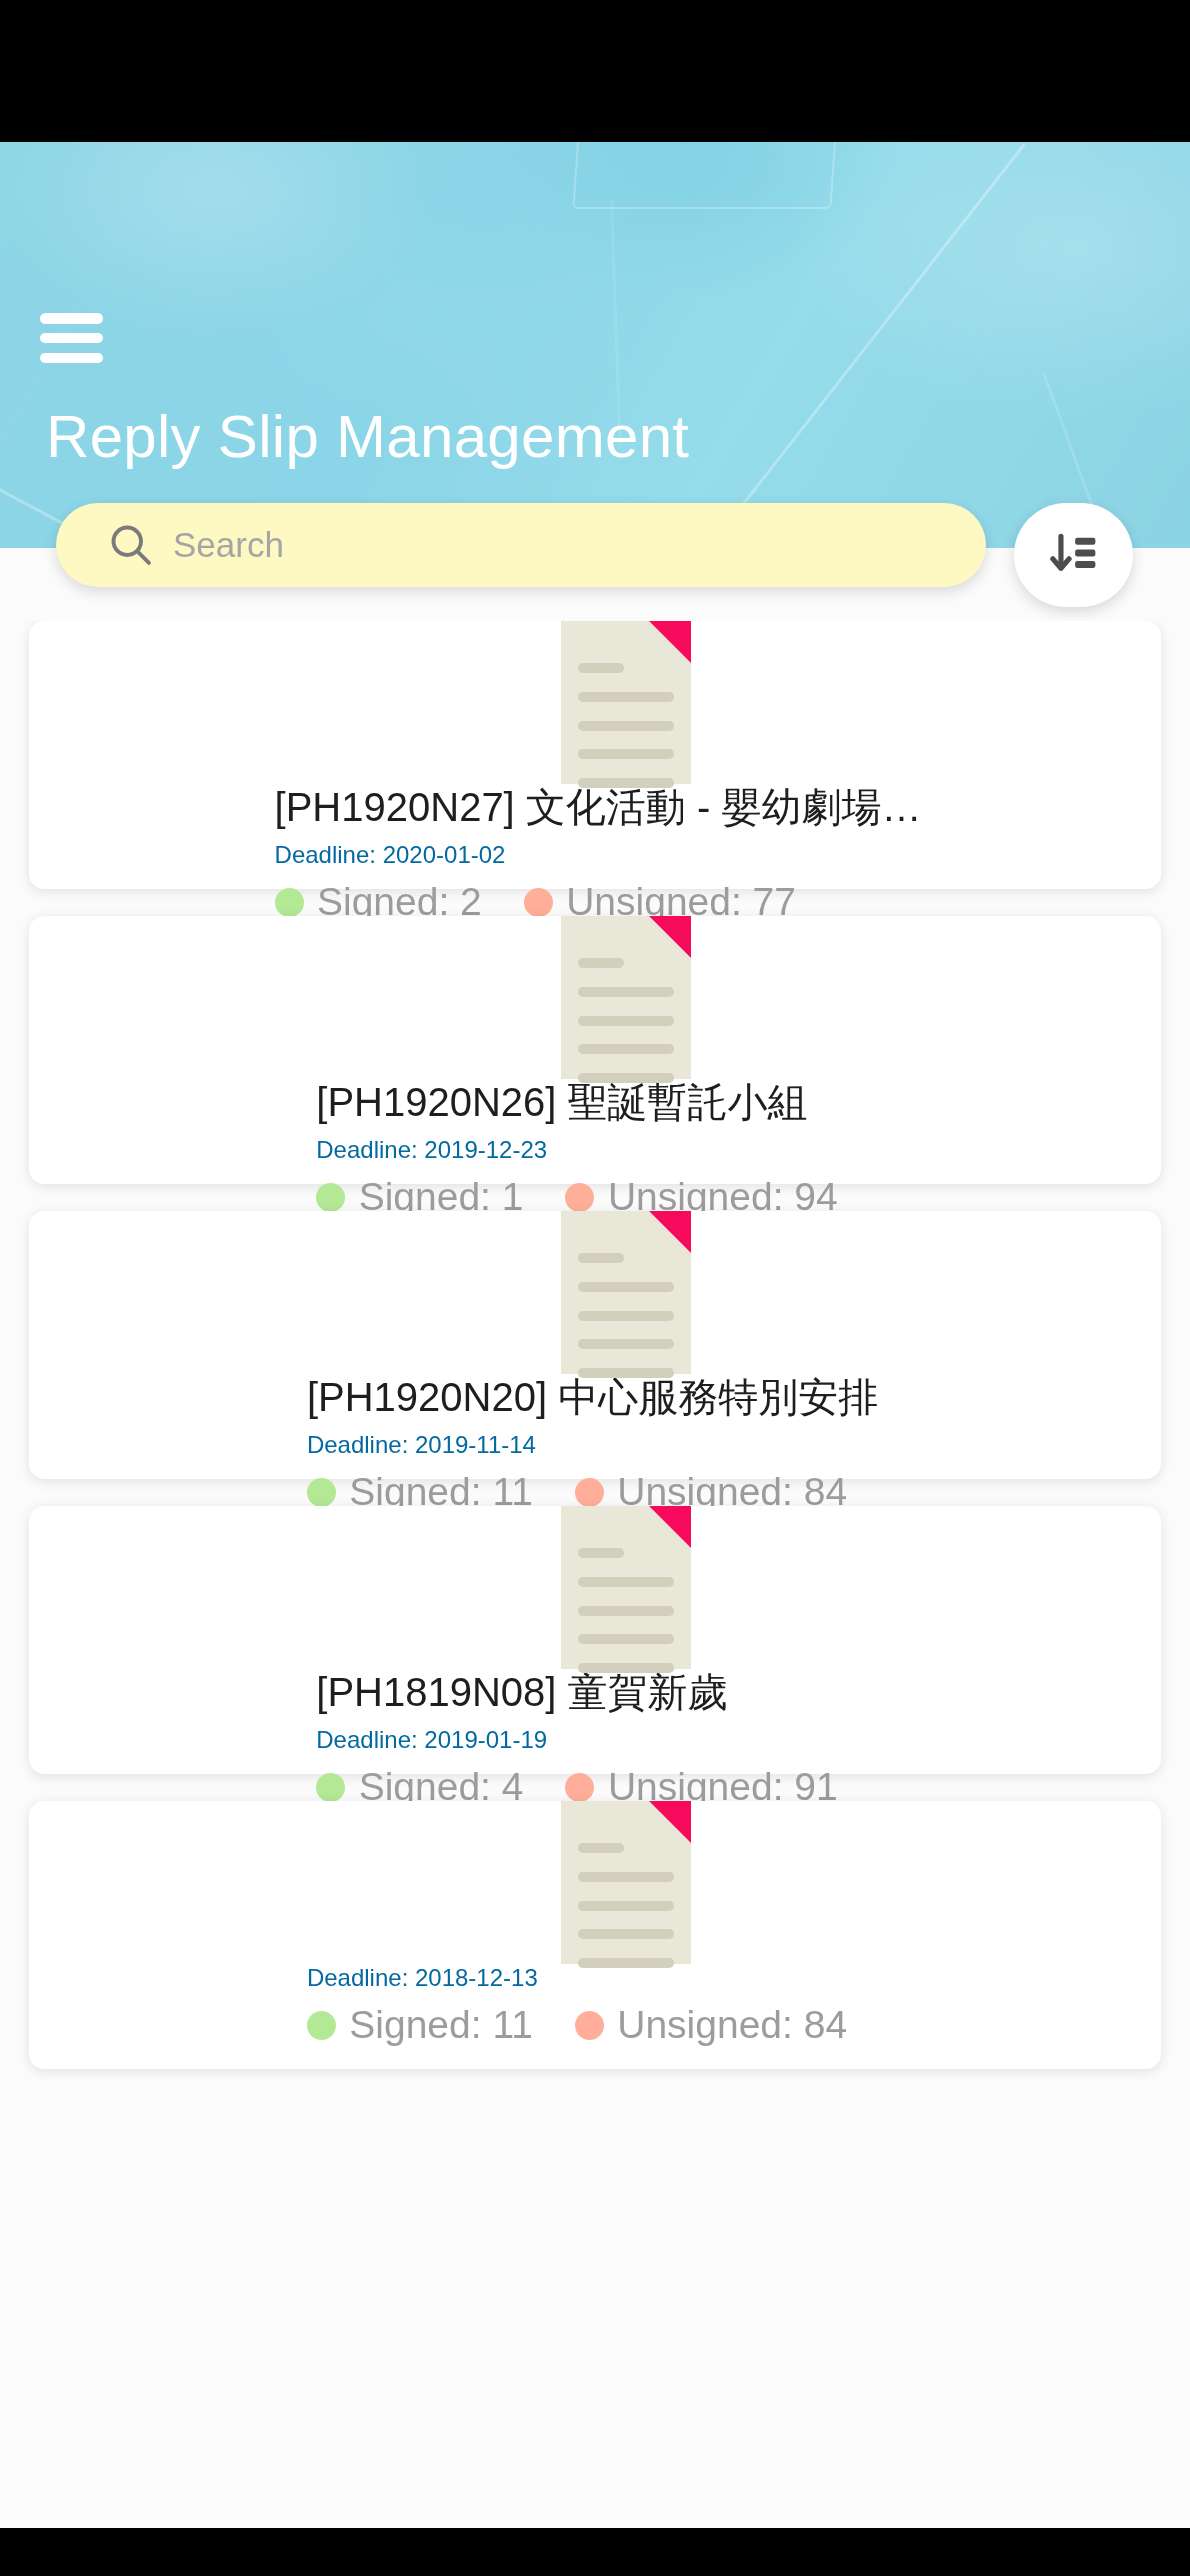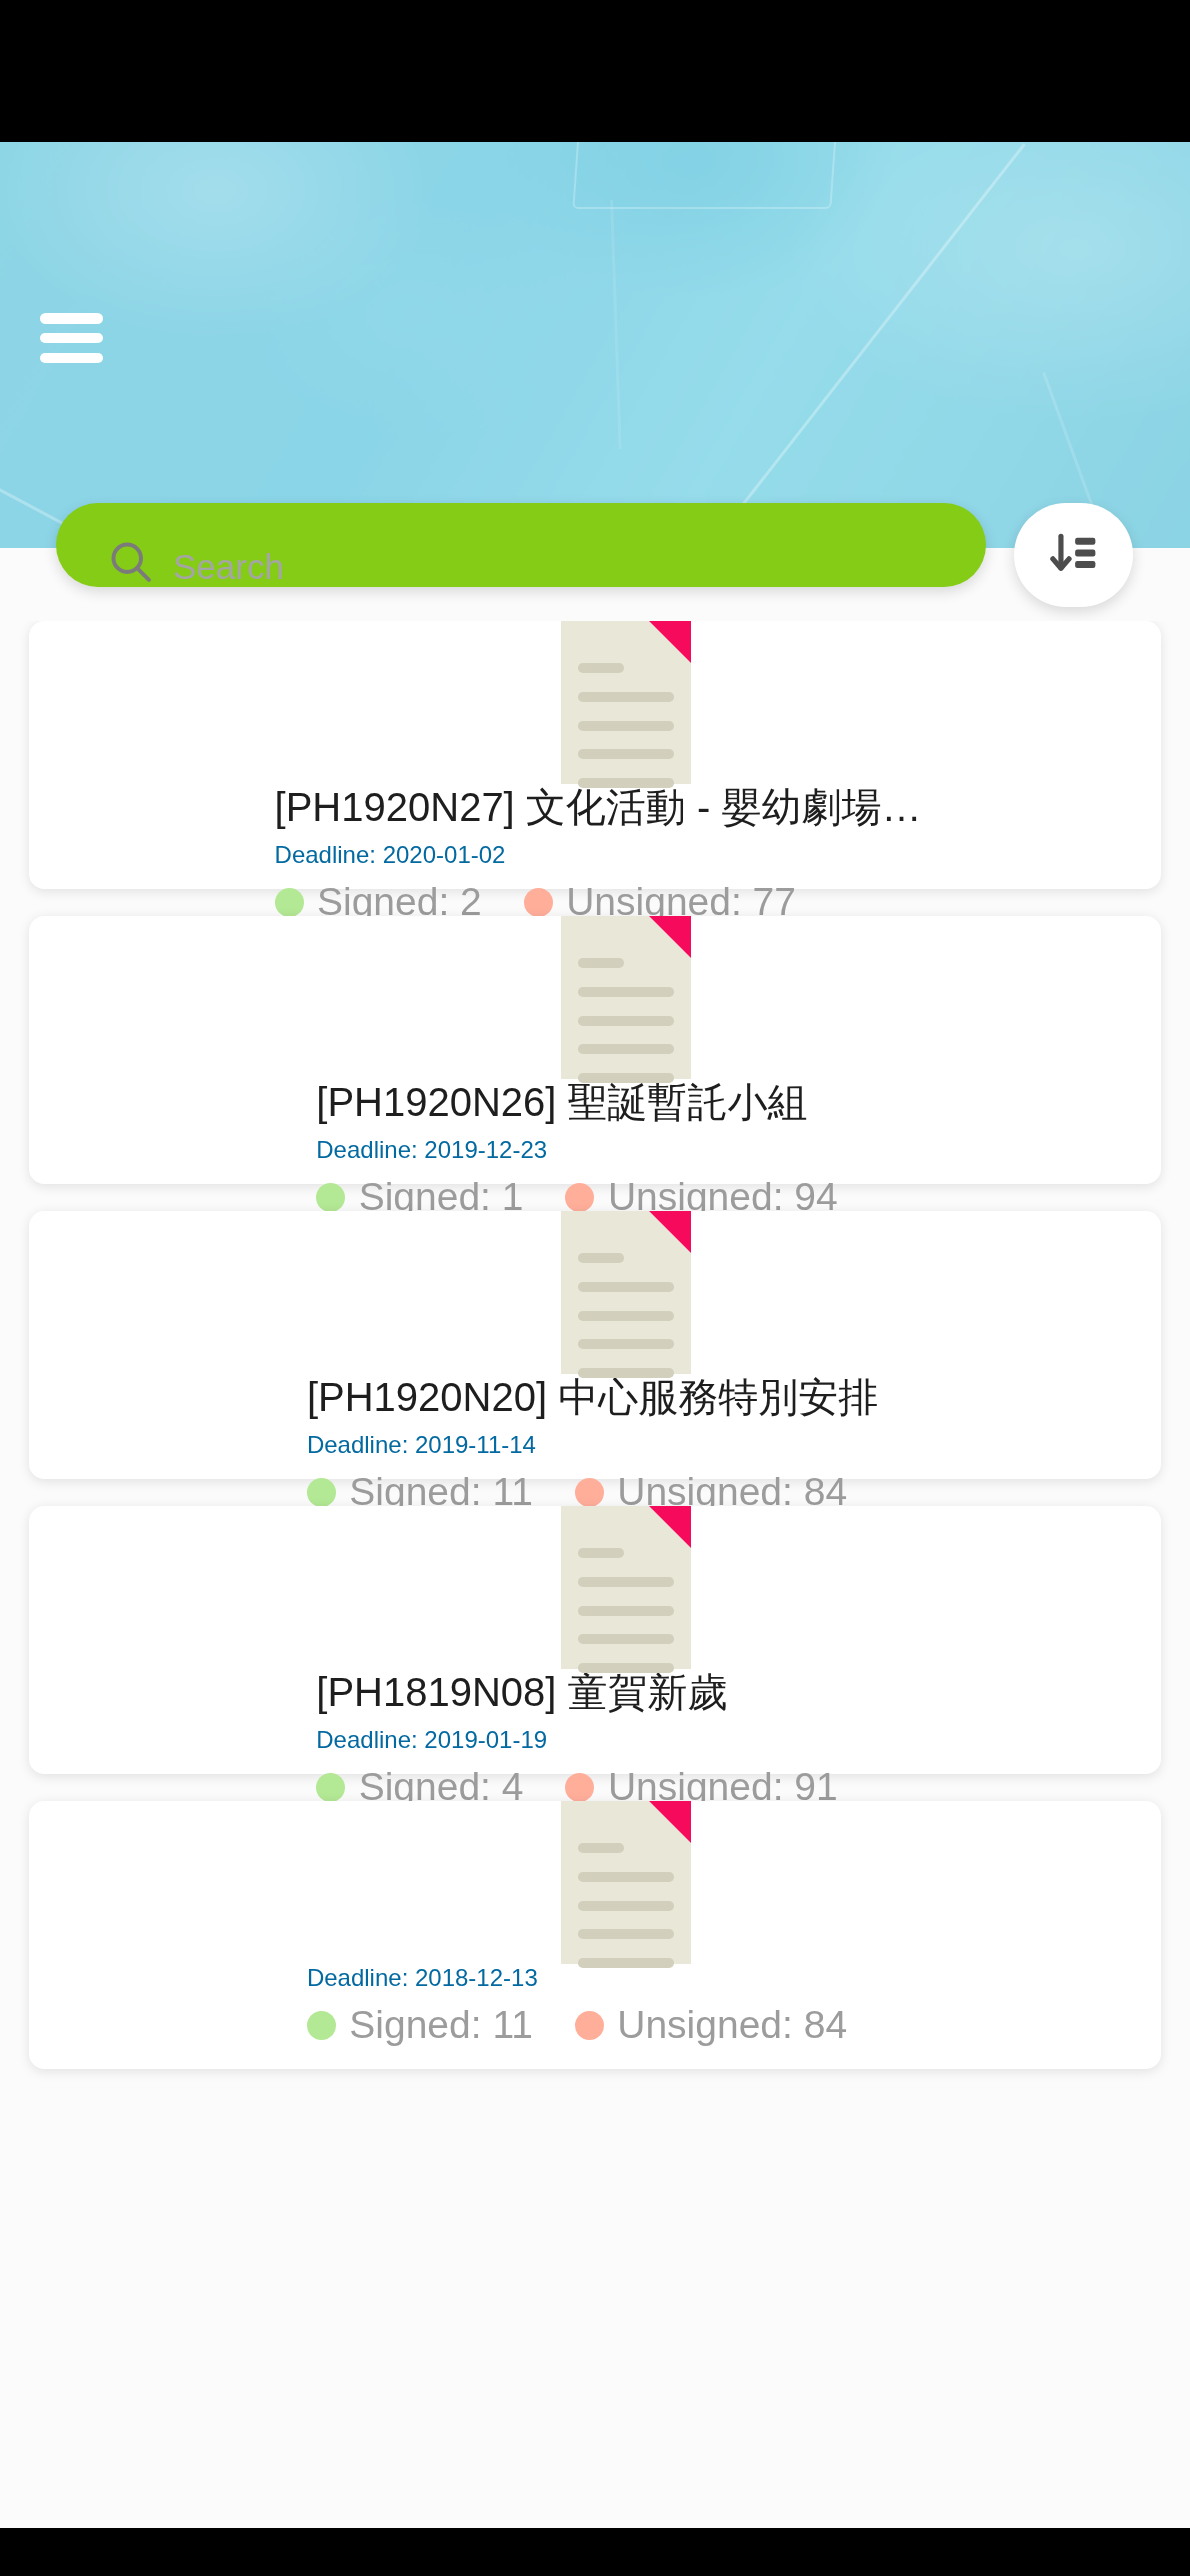--- a/index.html
+++ b/index.html
@@ -87,23 +87,23 @@
     content:""; position:absolute; left:50%; transform:translateX(-50%);
     bottom:0; width:257px; height:5.8px; background:#fff; border-radius:2.9px;
   }
 
   
   .search-row {
     position:absolute; left:0; top:355px; width:1190px; height:115px;
   }
   .search-box {
     position:absolute; left:56px; top:5.8px; width:930px; height:84px;
-    background:#84cc16; border-radius:54px;
+    background:#fef9c3; border-radius:54px;
     box-shadow:0 4.8px 13.4px rgba(0,0,0,.14);
-    display:flex; align-items:flex-end; padding-left:50px; cursor:text;
+    display:flex; align-items:center; padding-left:50px; cursor:text;
   }
   .search-icon { width:50px; height:50px; flex:0 0 auto; }
   .search-input {
     border:none; outline:none; background:transparent;
     font-family:"Liberation Sans", sans-serif;
     font-size:35px; color:#5a5a5a; margin-left:17px; width:728px;
     padding:0;
   }
   .search-input::placeholder { color:#a5a5a5; }
 
@@ -188,20 +188,21 @@
       <div class="header-line hl3"></div>
       <div class="header-line hl4"></div>
       <div class="header-plate"></div>
 
       <div class="menu-btn">
         <span></span>
         <span></span>
         <span></span>
       </div>
 
+      <div class="app-title">Reply Slip Management</div>
 
       <div class="tabs">
         <div class="tab t1 active">Processing</div>
         <div class="tab t2">Collected</div>
         <div class="tab t3">Expired</div>
       </div>
     </div>
 
     <div class="search-row">
       <div class="search-box">

